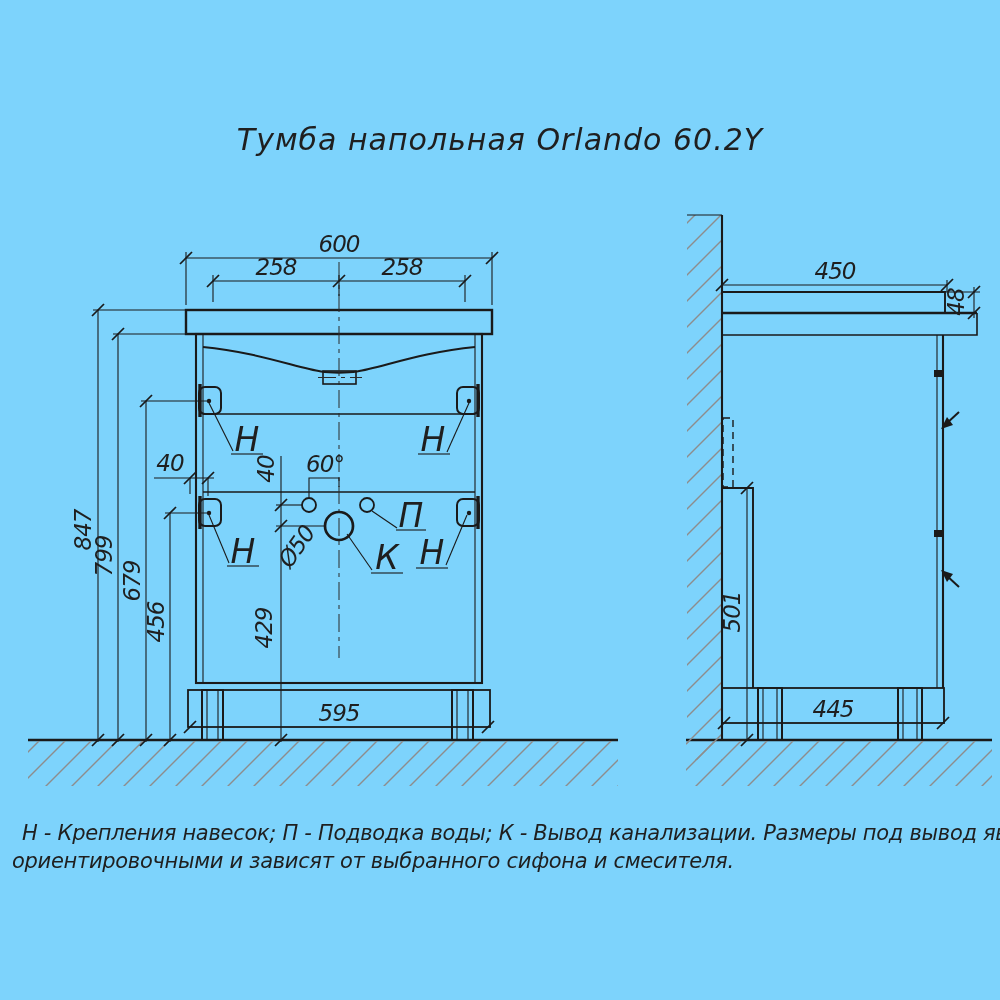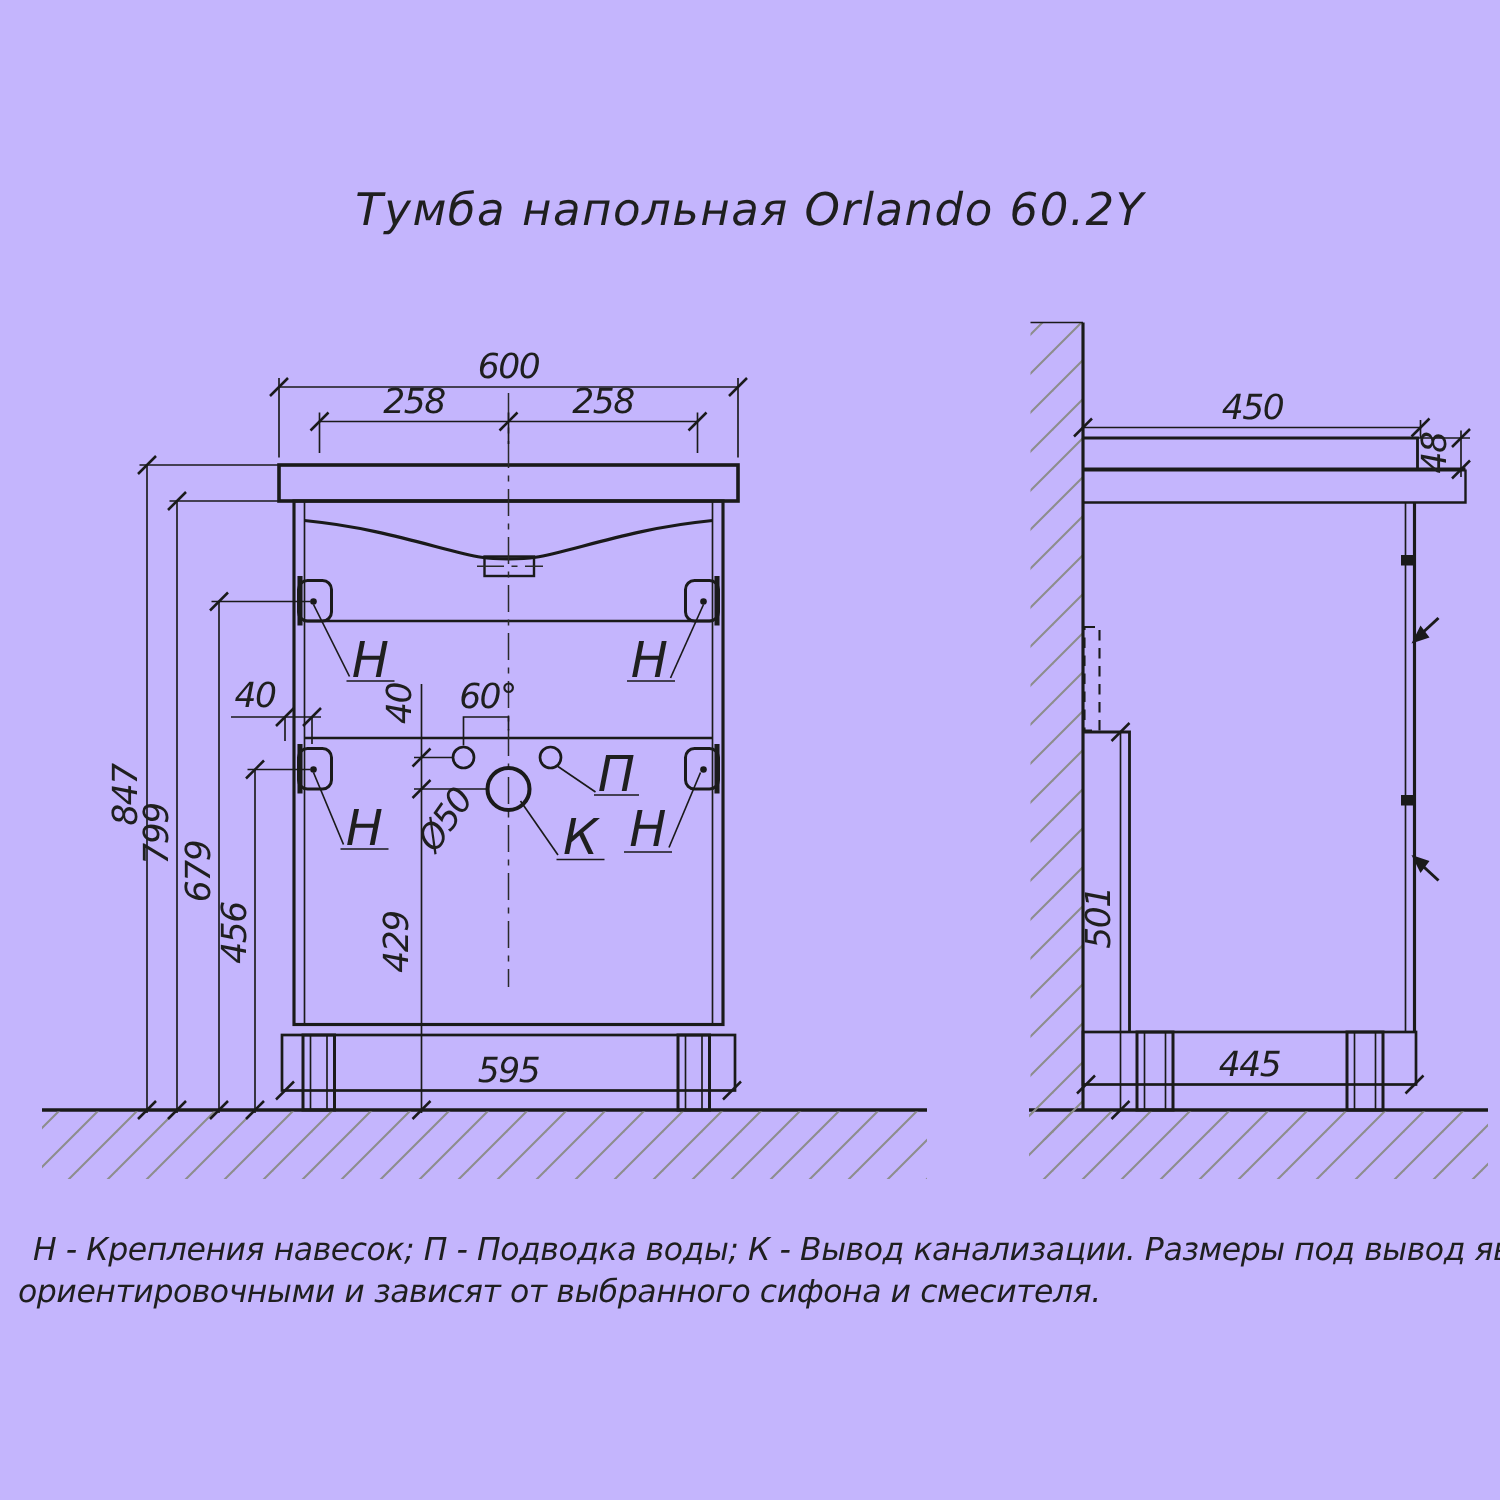--- a/index.html
+++ b/index.html
@@ -1,16 +1,16 @@
 <!DOCTYPE html>
 <html><head>
 <meta charset="utf-8">
 <style>
   html,body{margin:0;padding:0;background:#ffffff;}
-  .canvas{position:relative;width:1000px;height:1000px;background:#c4b5fd;overflow:hidden;}
+  .canvas{position:relative;width:1000px;height:1000px;background:#7dd3fc;overflow:hidden;}
   svg{display:block;}
   .ln{stroke:#1a1a1a;fill:none;}
   .thick{stroke-width:2.4;}
   .mid{stroke-width:1.6;}
   .thin{stroke-width:1.1;}
   .dimln{stroke:#1a1a1a;stroke-width:1.1;fill:none;}
   .center{stroke:#2a2a2a;stroke-width:1;stroke-dasharray:18 5 4 5;fill:none;}
   .dashed{stroke:#1a1a1a;stroke-width:1.4;stroke-dasharray:7 5;fill:none;}
   text{fill:#1f1f1f;font-family:"DejaVu Sans",sans-serif;font-style:italic;}
   .dim{font-size:23px;letter-spacing:-1px;}

